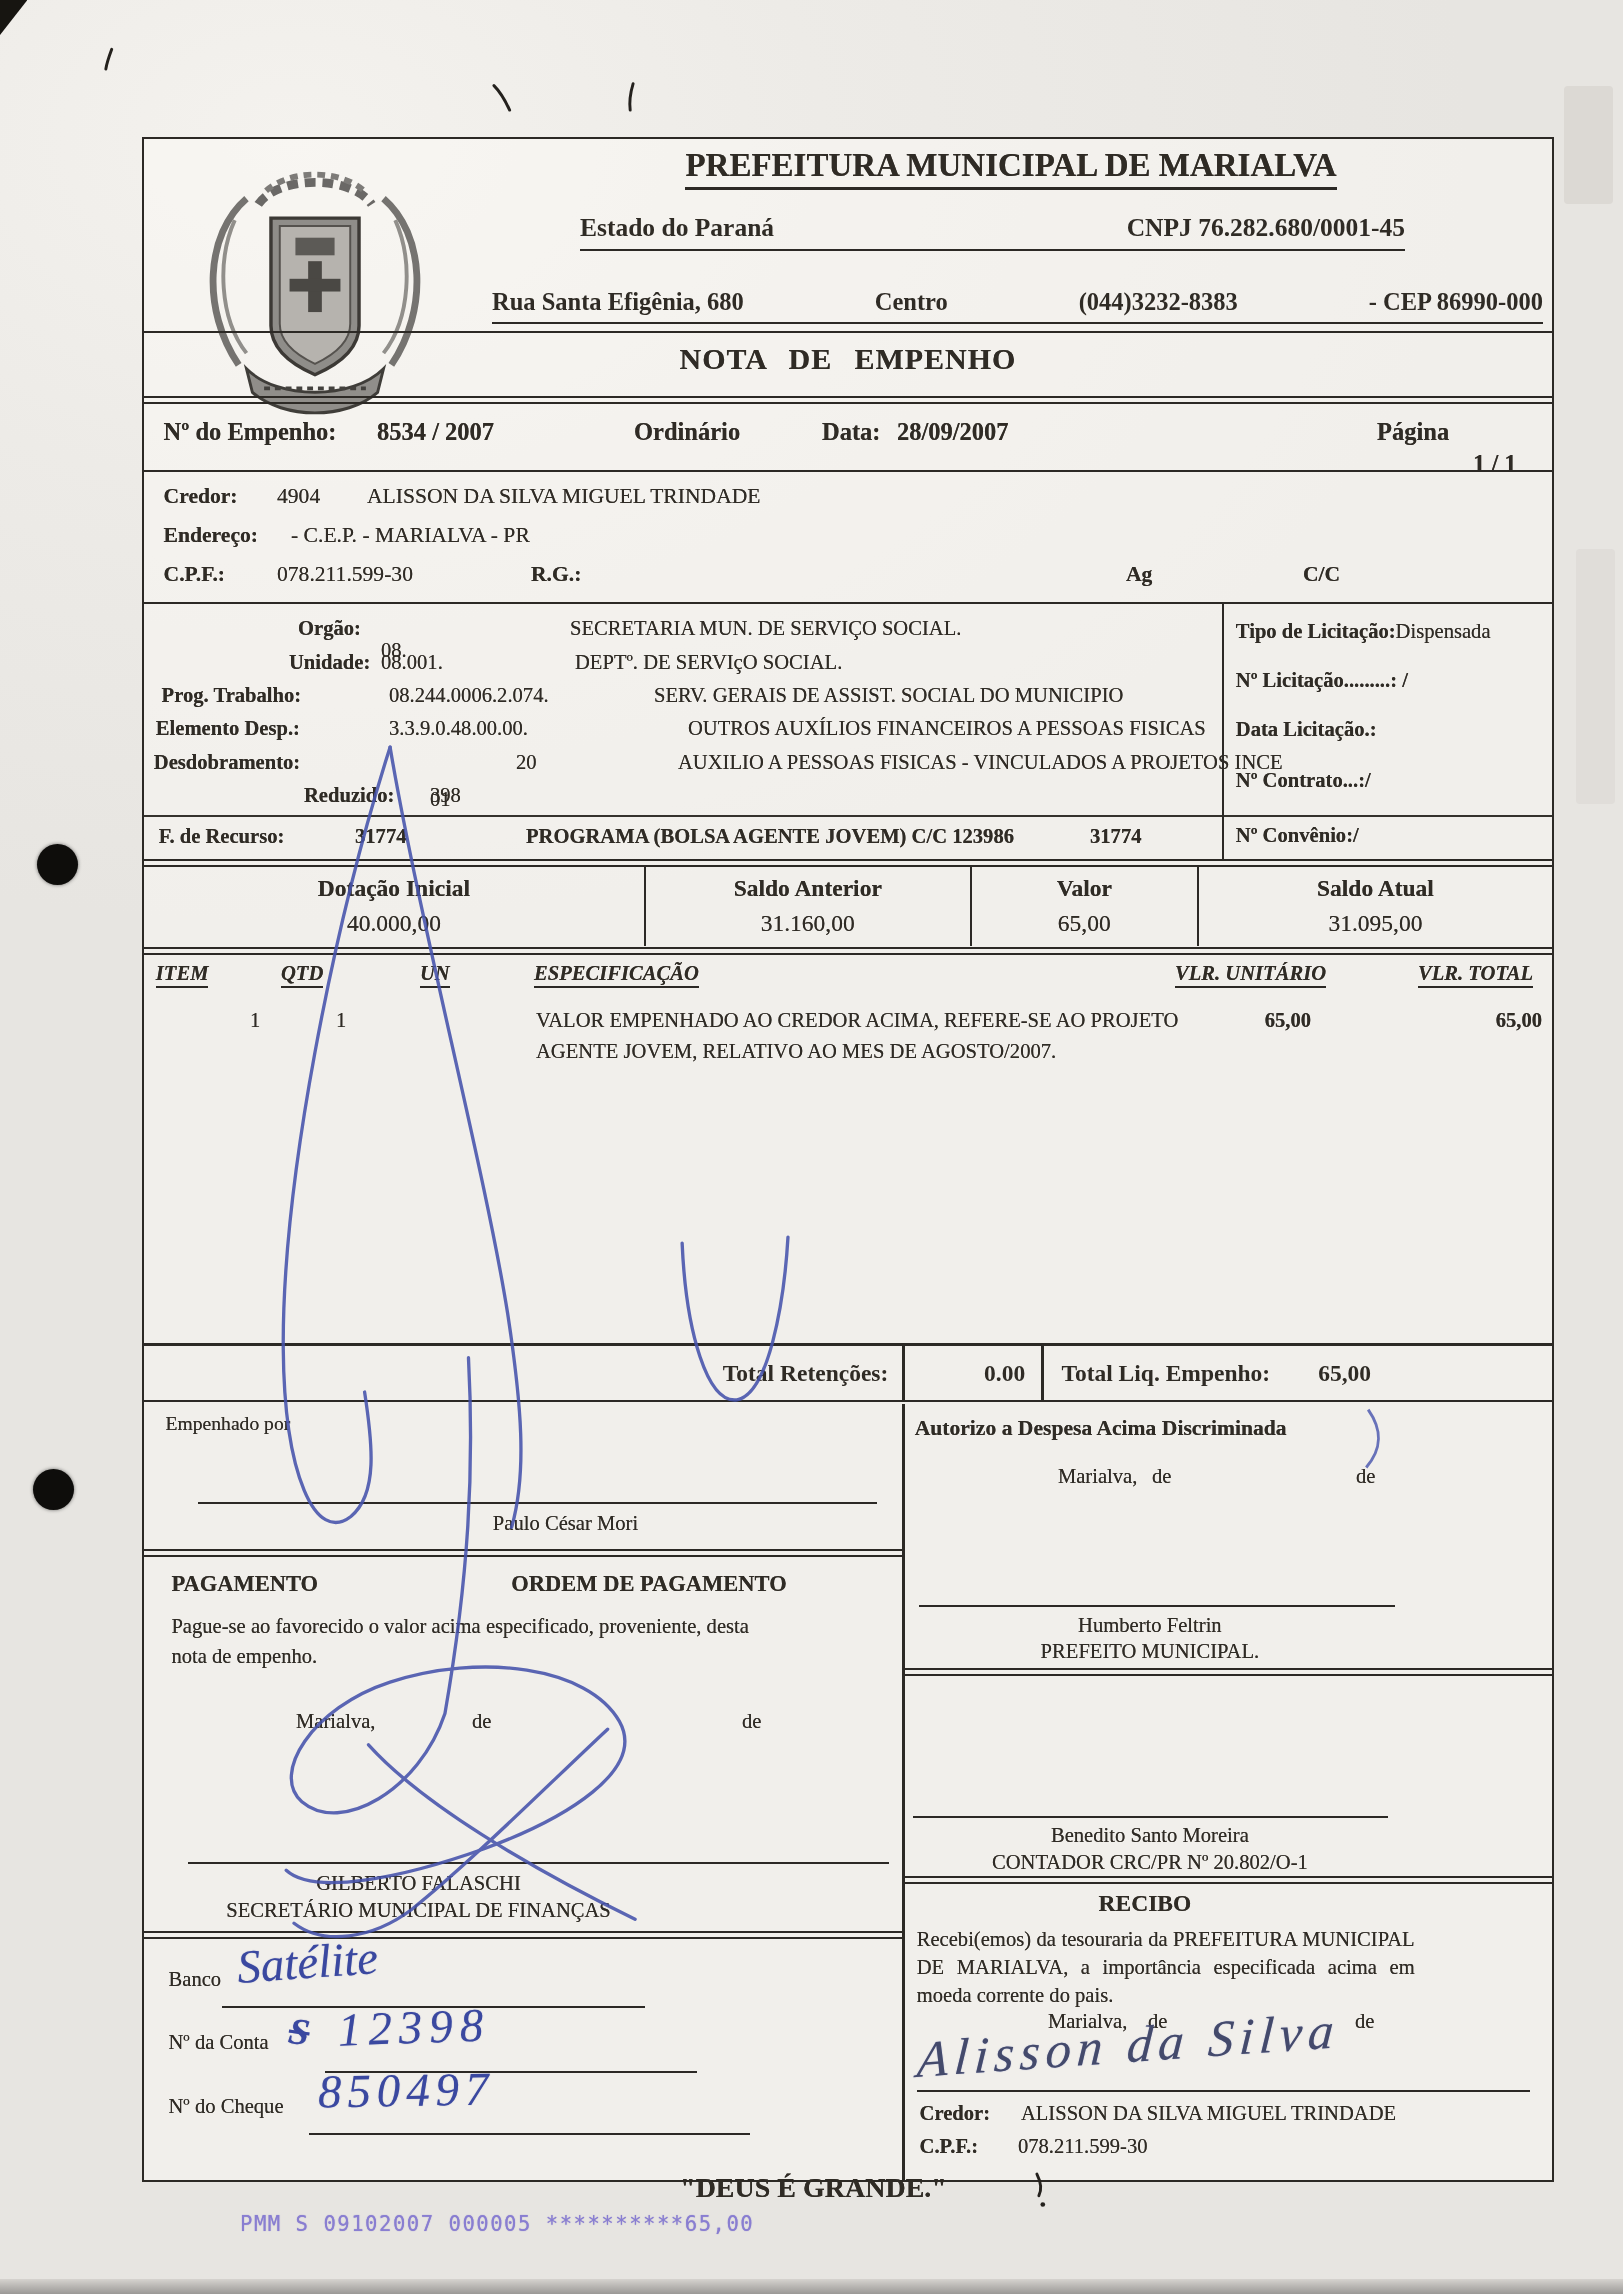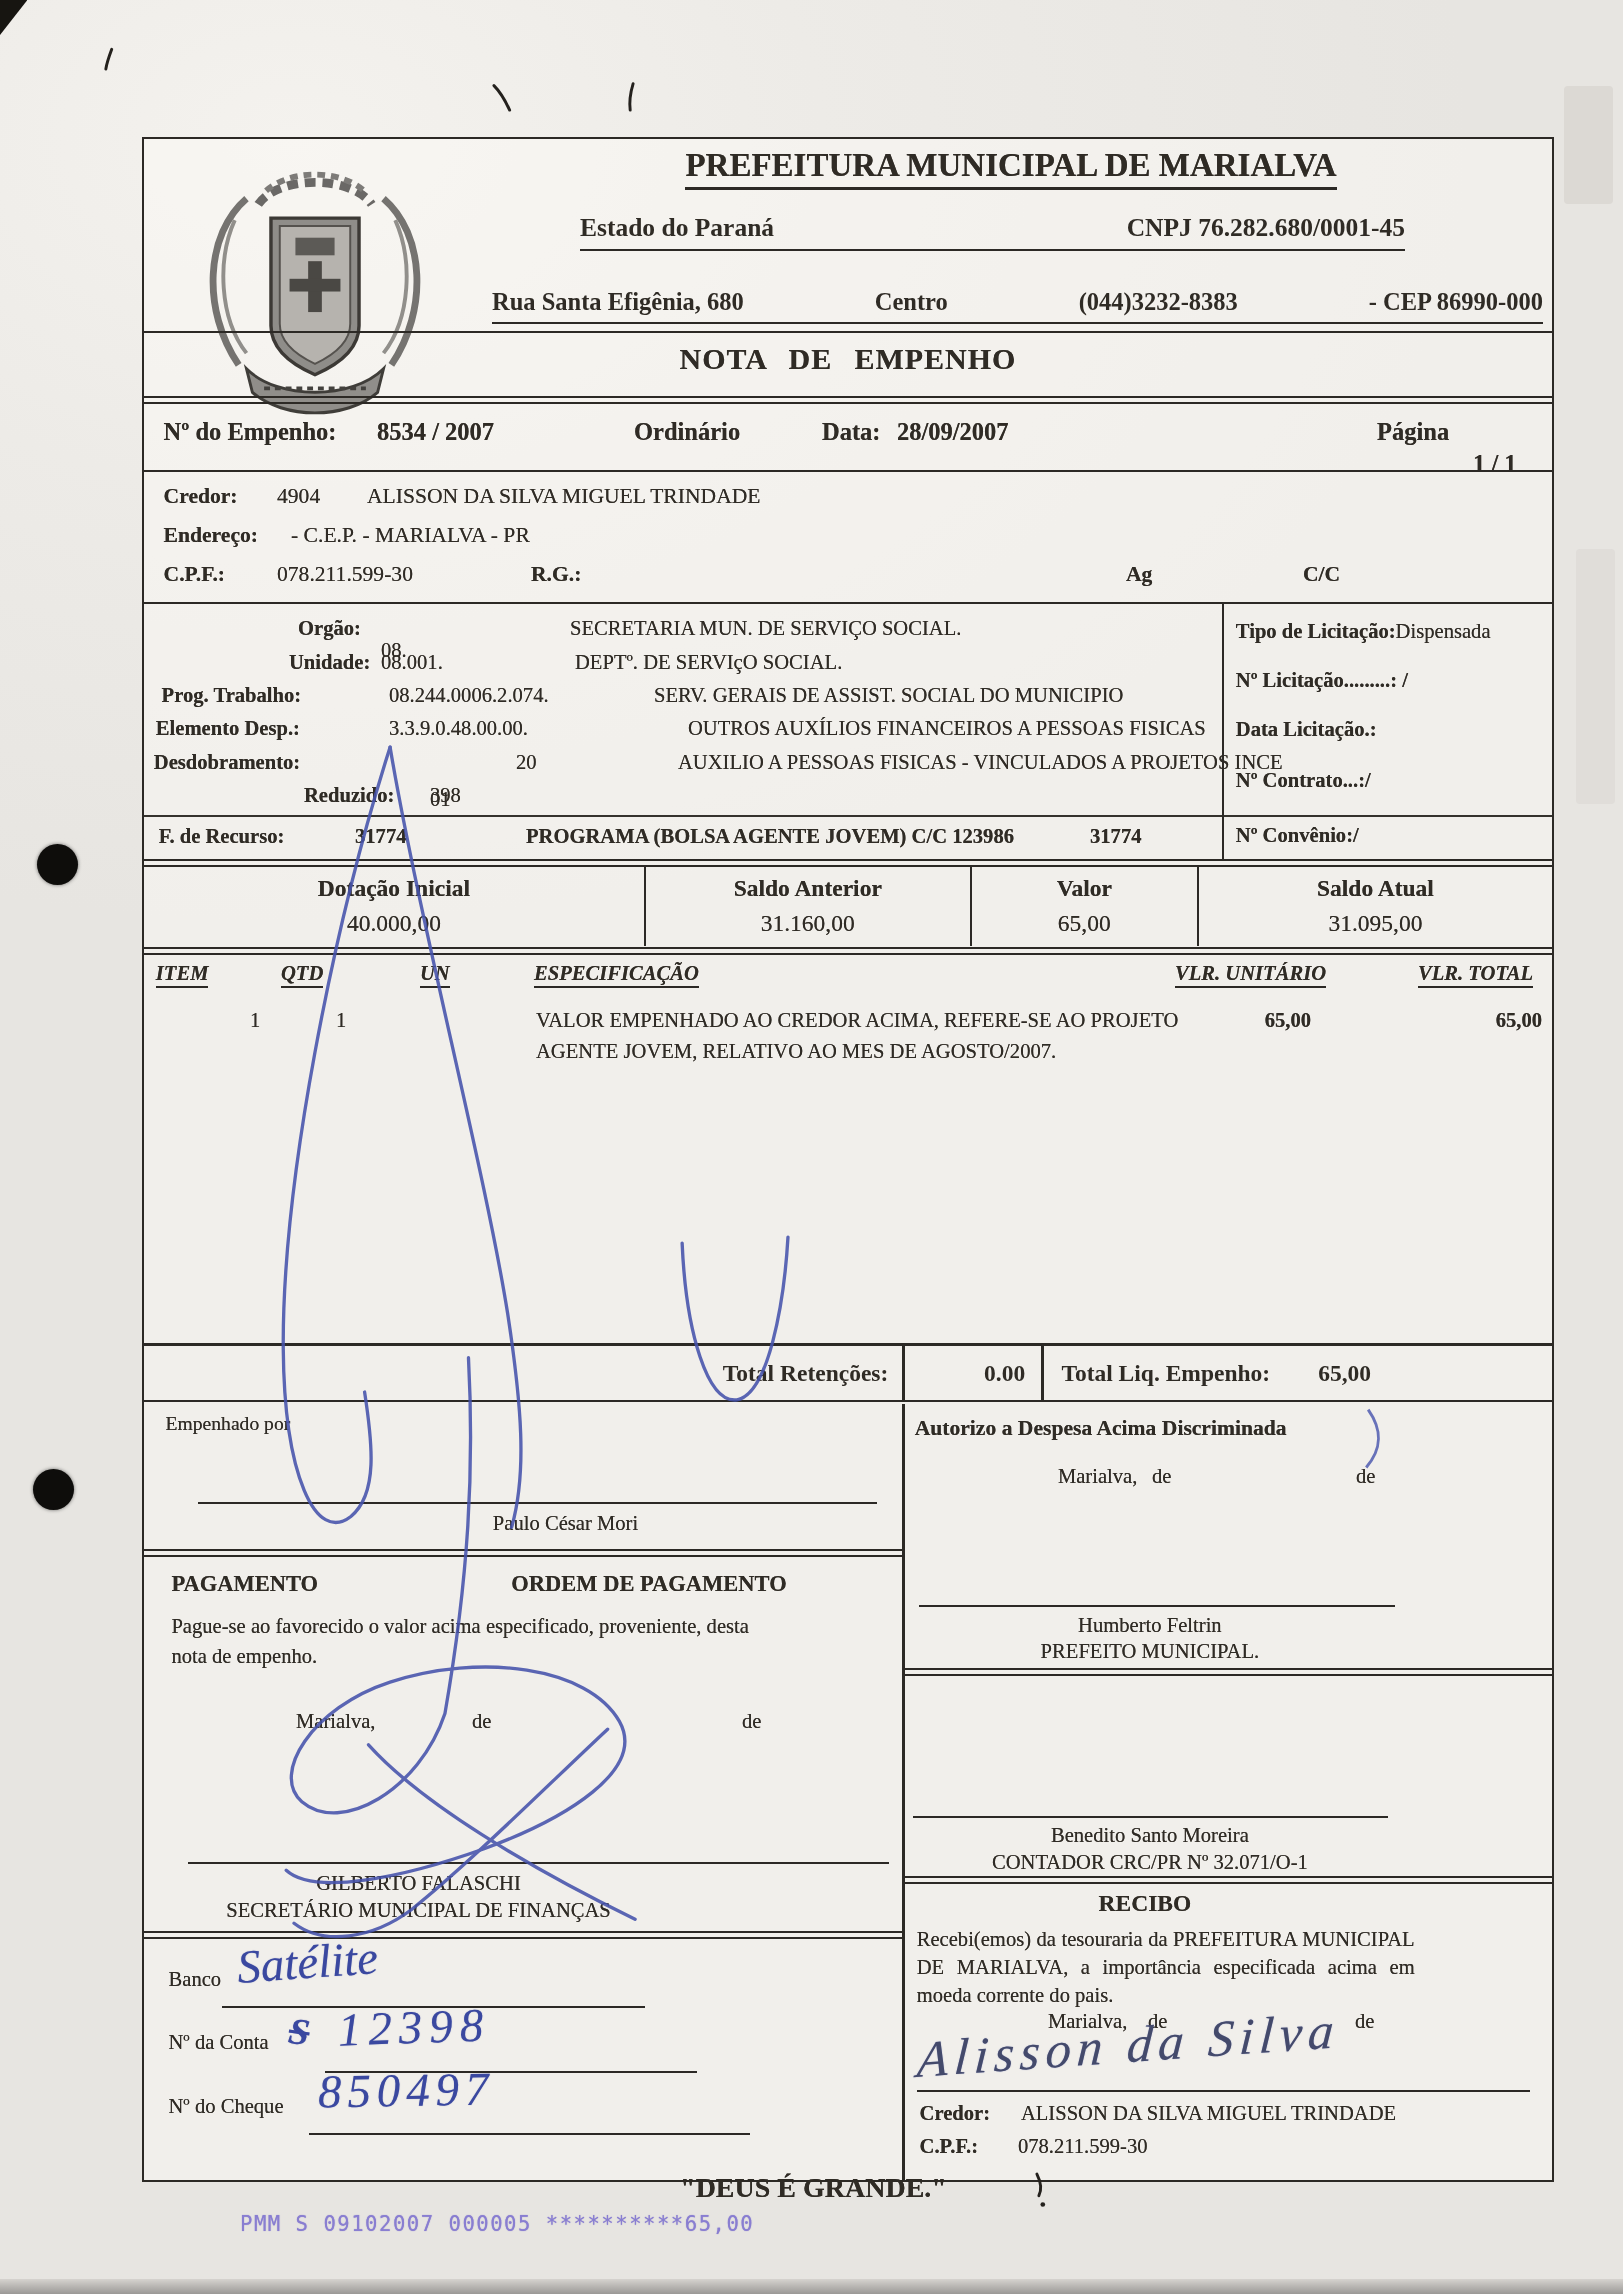--- a/index.html
+++ b/index.html
@@ -256,21 +256,21 @@
         <span class="t s21" style="left:247px;top:61px;">de</span>
         <span class="t s21" style="left:451px;top:61px;">de</span>
 
         <div class="sig" style="left:13.7px;top:201px;width:476px;"></div>
         <div class="t s21 c" style="left:0;top:210px;width:490px;">Humberto Feltrin</div>
         <div class="t s21 c" style="left:0;top:236px;width:490px;">PREFEITO MUNICIPAL.</div>
         <div class="dbl" style="top:264px;"></div>
 
         <div class="sig" style="left:7.8px;top:412px;width:475px;"></div>
         <div class="t s21 c" style="left:0;top:420px;width:490px;">Benedito Santo Moreira</div>
-        <div class="t s21 c" style="left:0;top:447px;width:490px;">CONTADOR CRC/PR Nº 32.071/O-1</div>
+        <div class="t s21 c" style="left:0;top:447px;width:490px;">CONTADOR CRC/PR Nº 20.802/O-1</div>
         <div class="dbl" style="top:472px;"></div>
 
         <div class="t s24 b c" style="left:0;top:486px;width:480px;">RECIBO</div>
         <div class="s21" style="position:absolute;left:11.8px;top:521px;width:498px;text-align:justify;line-height:28px;text-shadow:0 0 0.5px rgba(43,38,31,.75);">Recebi(emos) da tesouraria da PREFEITURA MUNICIPAL DE MARIALVA, a importância especificada acima em moeda corrente do pais.</div>
 
         <span class="t s21" style="left:143px;top:606px;">Marialva,</span>
         <span class="t s21" style="left:243px;top:606px;">de</span>
         <span class="t s21" style="left:450px;top:606px;">de</span>
 
         <span class="hand" style="left:11.8px;top:612px;font-size:51px;letter-spacing:5.9px;color:#444a6b;transform:rotate(-4deg) skewX(-8deg);">Alisson da Silva</span>

